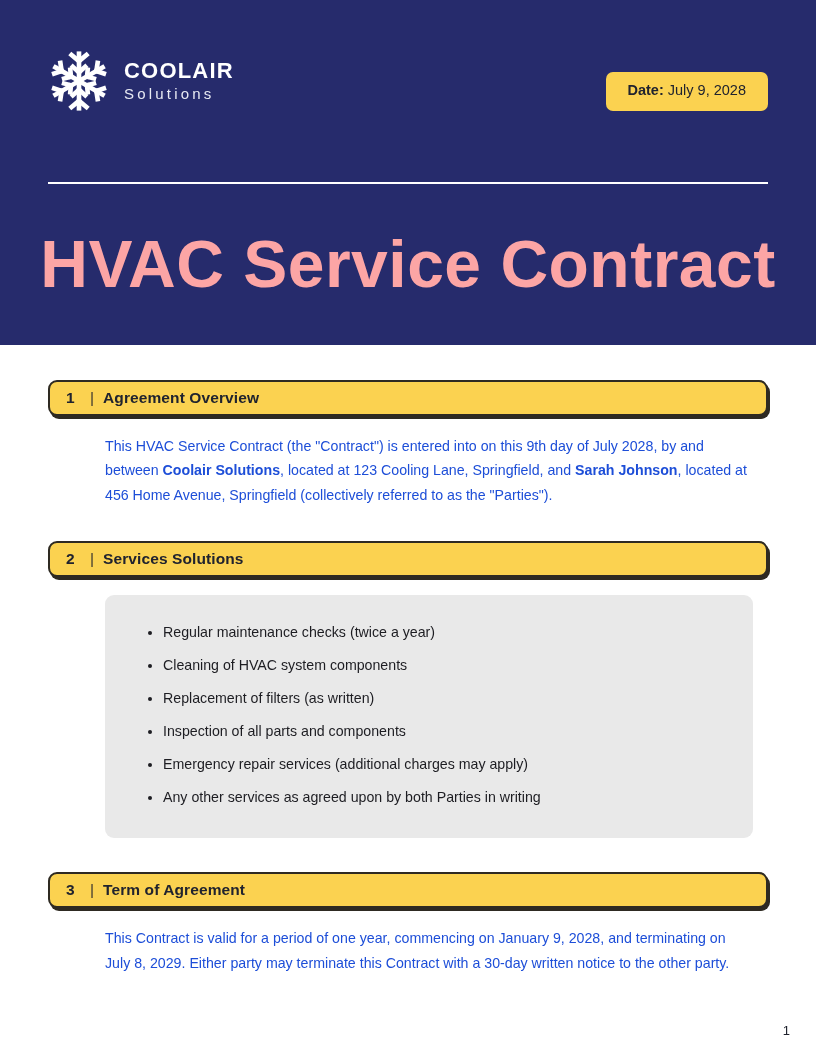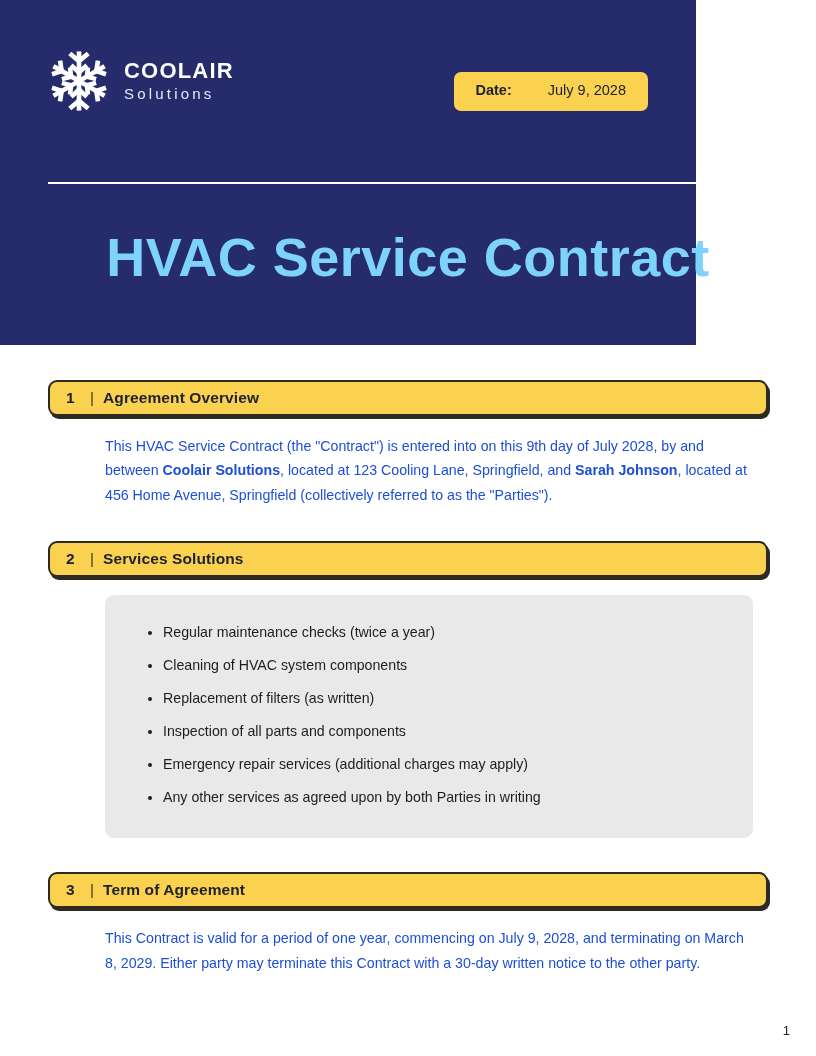--- a/index.html
+++ b/index.html
@@ -11,21 +11,21 @@
     height: 1056px;
     background: #ffffff;
     font-family: "Liberation Sans", sans-serif;
     position: relative;
     overflow: hidden;
   }
 
   
   .header {
     position: relative;
-    width: 696px;
+    width: 816px;
     height: 345px;
     background: #262b6c;
     box-sizing: border-box;
   }
   .header-top {
     display: flex;
     align-items: flex-start;
     justify-content: space-between;
     padding: 48px 48px 0 48px;
   }
@@ -69,38 +69,37 @@
     font-size: 14.5px;
     line-height: 1.1;
     margin-top: 24px;
     white-space: nowrap;
   }
   .date-badge .date-label {
     font-weight: bold;
   }
   .date-badge .date-value {
     font-weight: normal;
-    margin-left: 32px;
   }
   .header-rule {
     position: absolute;
     left: 48px;
     top: 182px;
     width: 720px;
     height: 2px;
     background: #ffffff;
   }
   .doc-title {
     position: absolute;
     left: 0;
     top: 228px;
     width: 816px;
     text-align: center;
-    color: #7dd3fc;
-    font-size: 54px;
+    color: #fca5a5;
+    font-size: 66px;
     font-weight: bold;
     letter-spacing: 0.5px;
     line-height: 1.1;
   }
 
   
   .content {
     padding: 0 48px;
     box-sizing: border-box;
   }
@@ -271,18 +270,18 @@
       </ul>
     </div>
   </div>
 
   <div class="section">
     <div class="section-header">
       <span class="section-num">3</span>
       <span class="section-sep">|</span>
       <span class="section-title">Term of Agreement</span>
     </div>
-    <p class="para">This Contract is valid for a period of one year, commencing on July 9, 2028, and terminating on March 8, 2029. Either party may terminate this Contract with a 30-day written notice to the other party.</p>
+    <p class="para">This Contract is valid for a period of one year, commencing on January 9, 2028, and terminating on July 8, 2029. Either party may terminate this Contract with a 30-day written notice to the other party.</p>
   </div>
 
 </div>
 
 <div class="page-number">1</div>
 
 </body></html>

